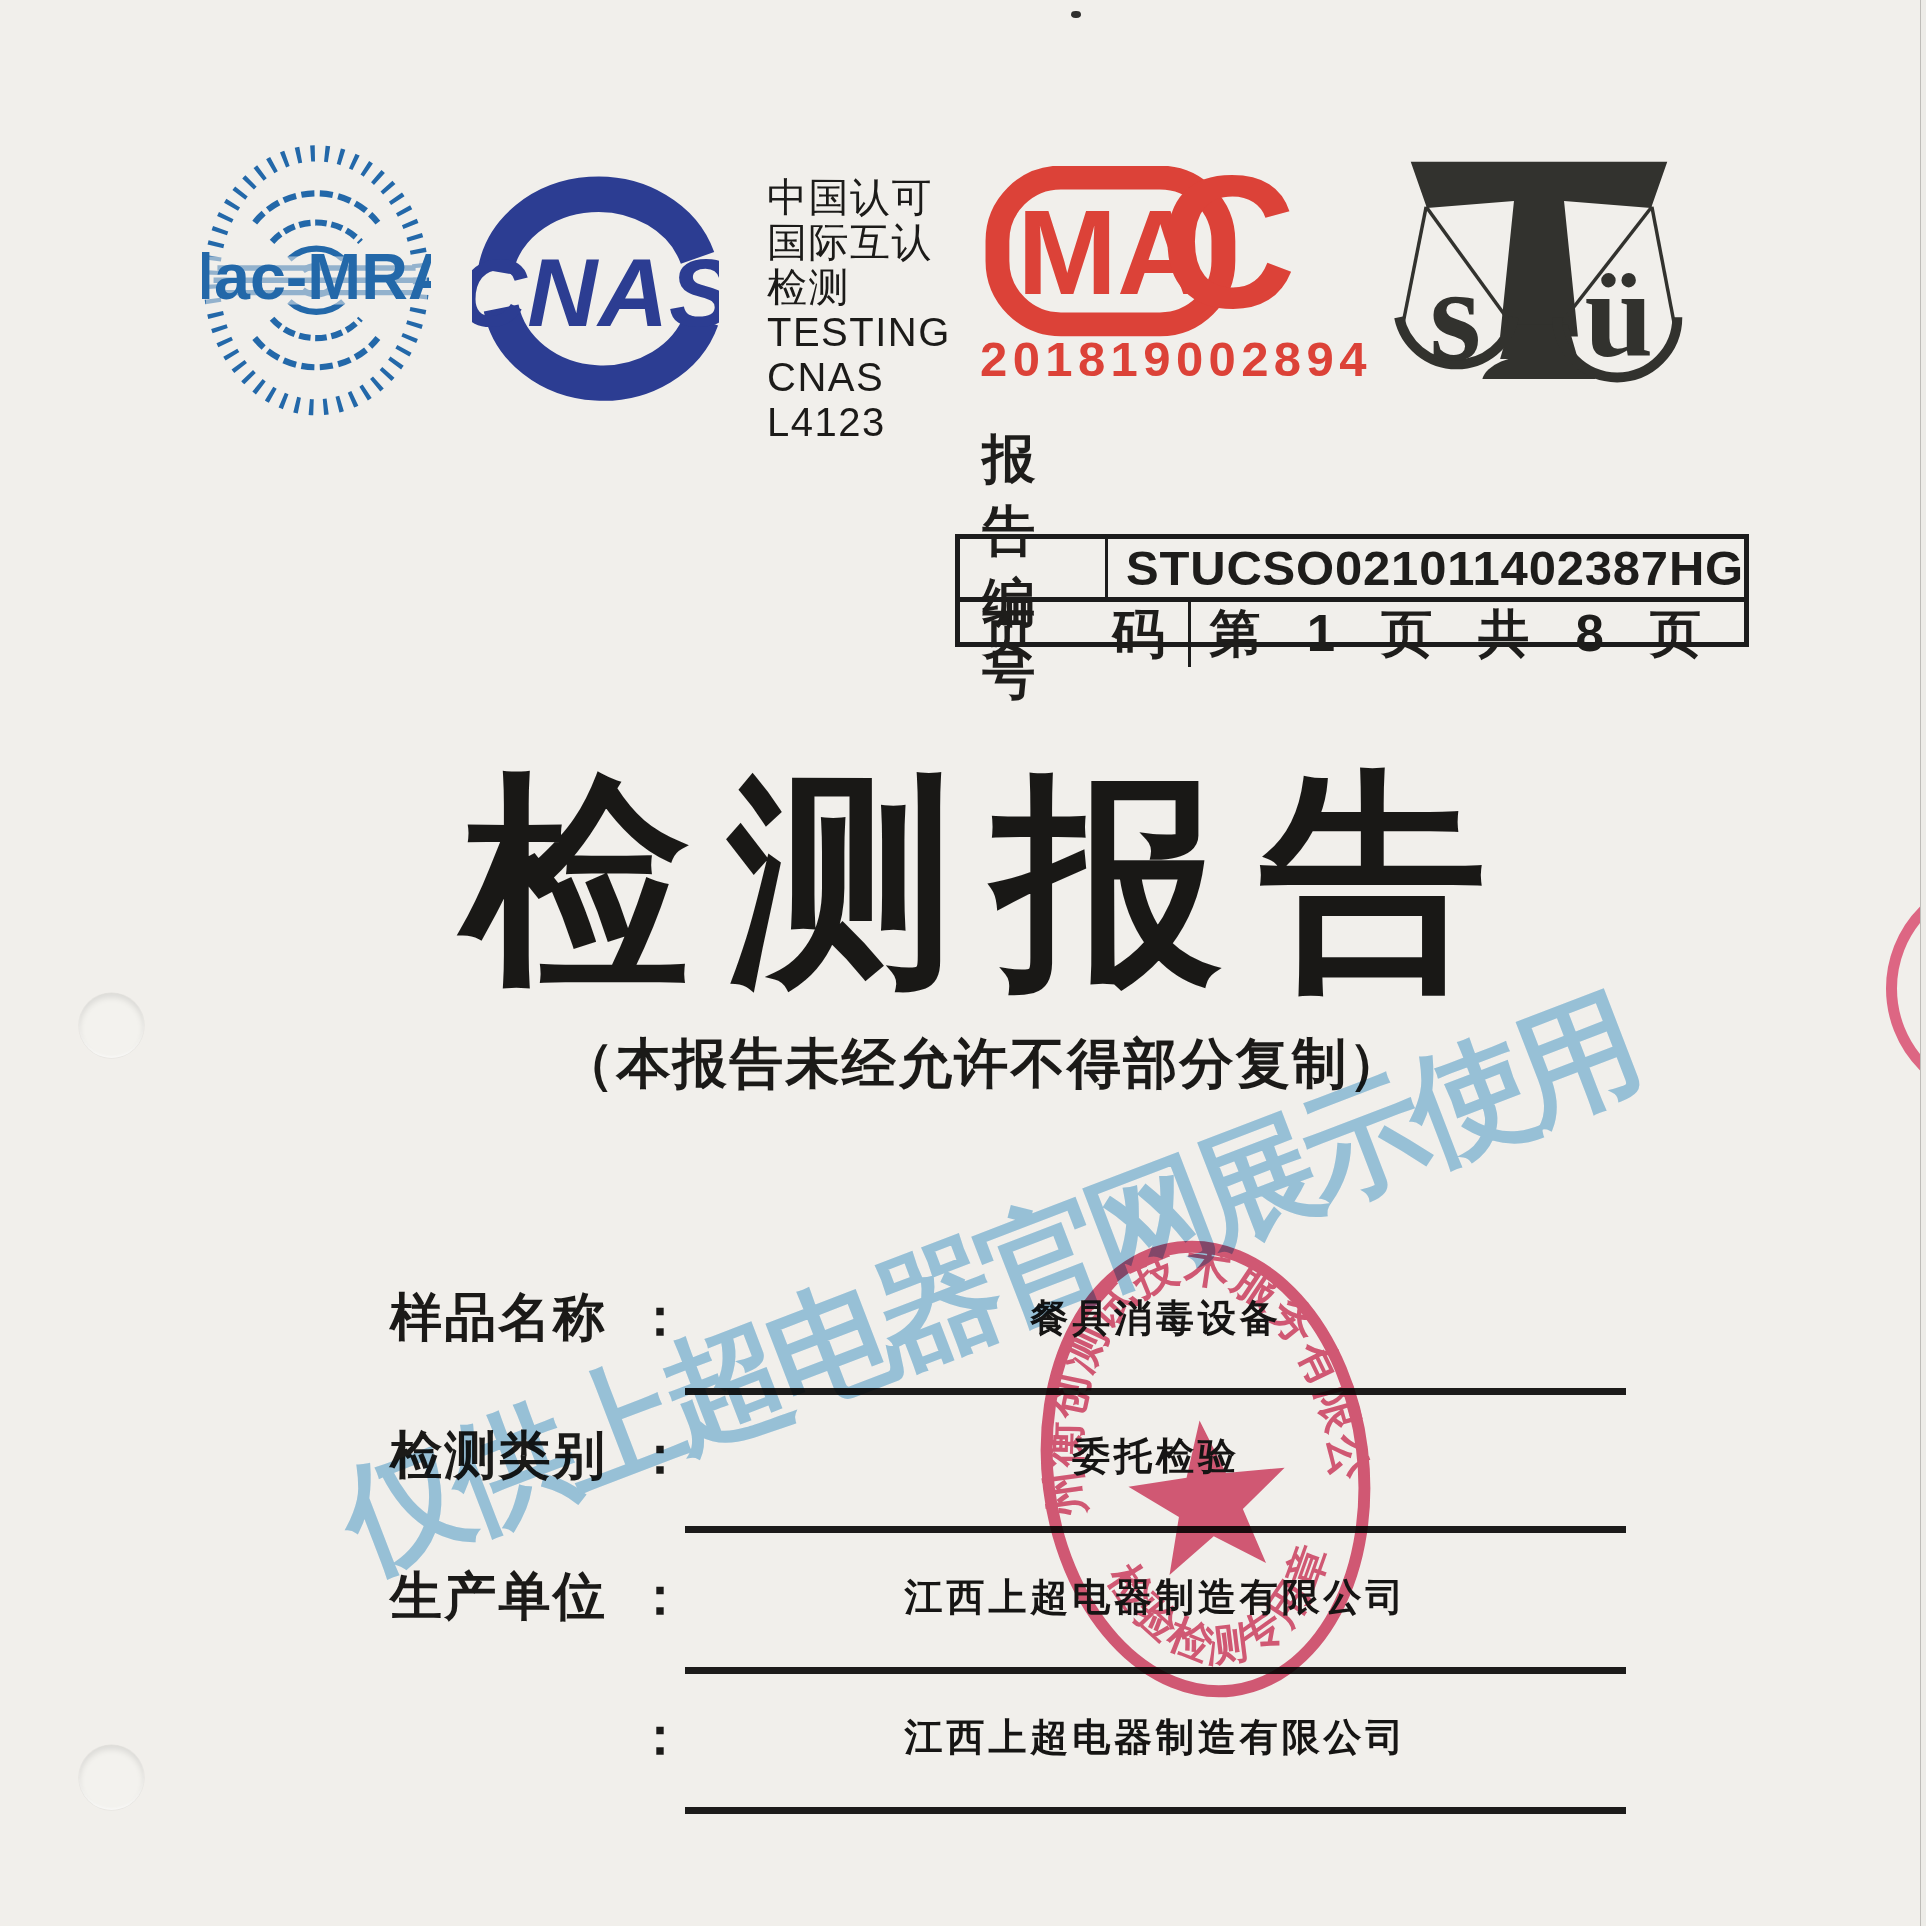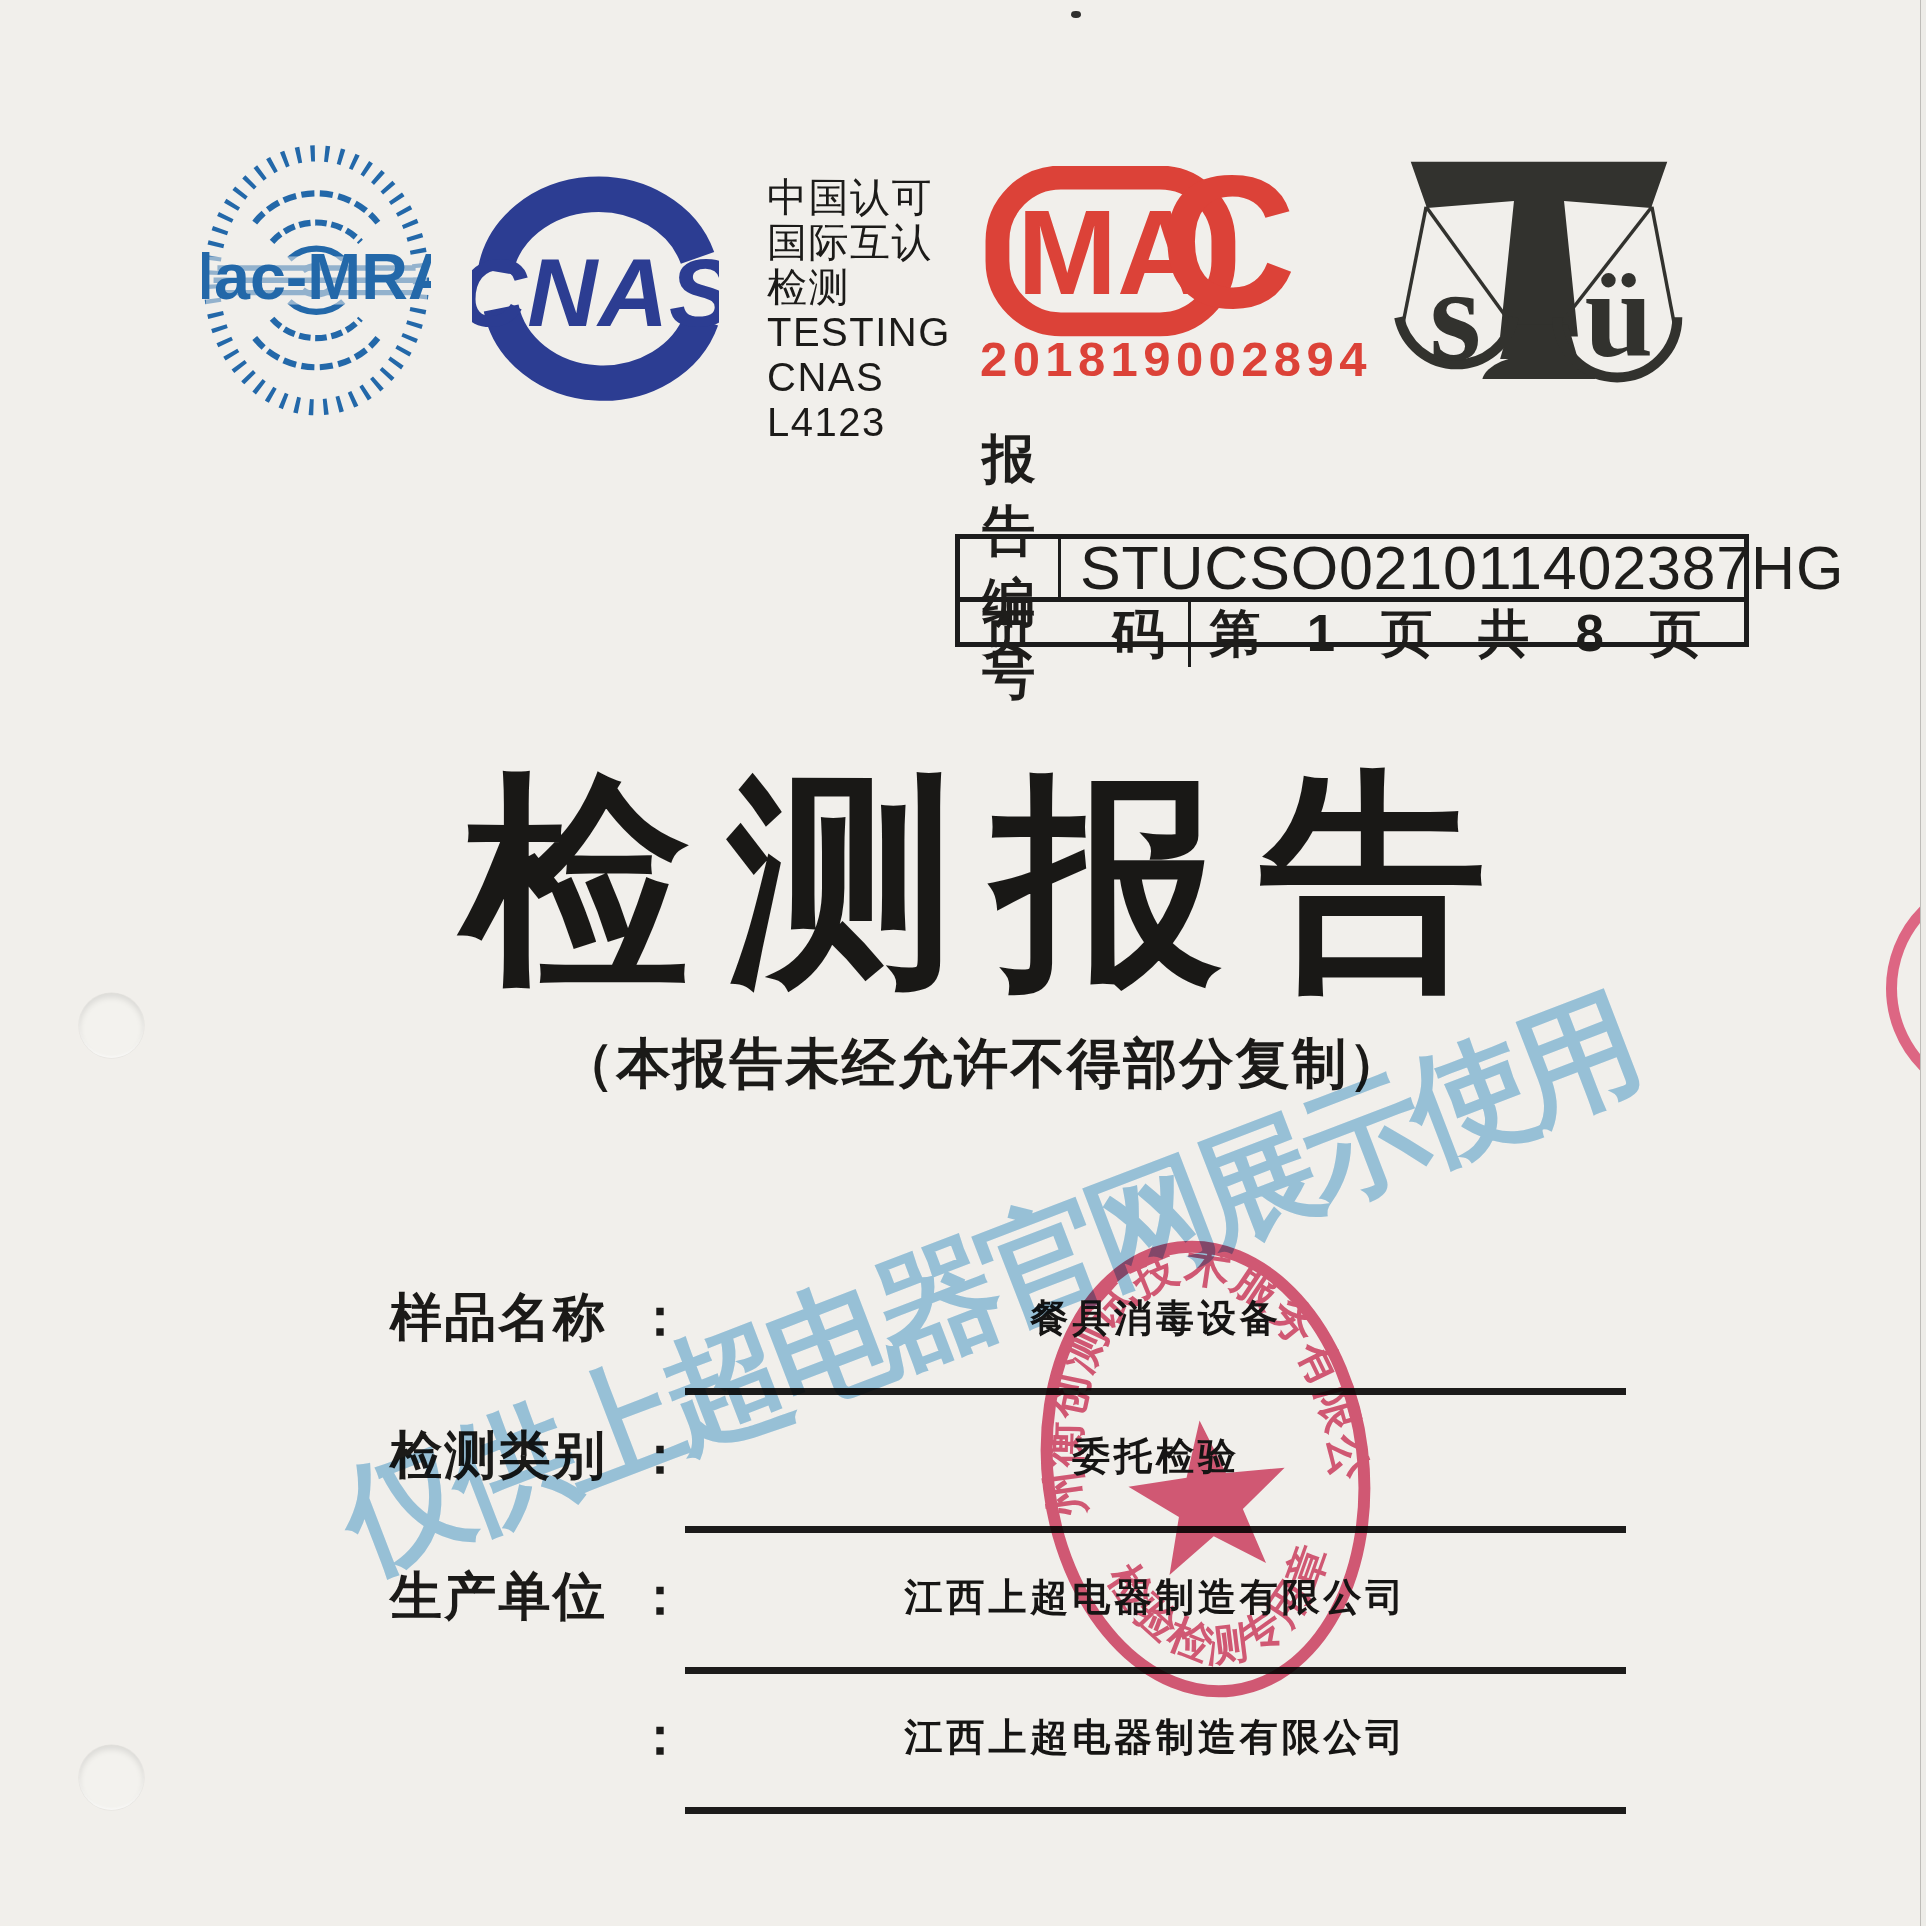--- a/index.html
+++ b/index.html
@@ -24,21 +24,21 @@
   
   .info-table { position:absolute; left:955px; top:534px; width:794px; height:113px;
     border:5px solid #1c1c1c; }
   .info-row { display:flex; height:65px; }
   .info-row.first { border-bottom:5px solid #1c1c1c; height:63px; }
   .info-label { width:231px; border-right:3.5px solid #1c1c1c;
     padding:0 22.3px; display:flex; align-items:center; }
   .info-label > div { width:100%; font-size:53px; font-weight:700;
     text-align:justify; text-align-last:justify; letter-spacing:0.8px; }
   .info-value { flex:1; display:flex; align-items:center; padding-left:18.5px;
-    font-size:61px; font-weight:400; letter-spacing:0.8px; white-space:nowrap; }
+    font-size:49px; font-weight:700; letter-spacing:0.8px; white-space:nowrap; }
   .info-value.pages { font-size:51px; letter-spacing:16px; font-weight:700;text-align:right; }
 
   
   .doc-title { position:absolute; left:0; top:761px; width:1965px;
     text-align:center; font-size:227px; line-height:241px; font-weight:900;
     letter-spacing:39px; padding-left:23px; color:#191816; }
   .doc-subtitle { position:absolute; left:0; top:1028px; width:1965px;
     text-align:center; font-size:54px; font-weight:700; letter-spacing:2.3px;
     color:#1b1a18; }
 

